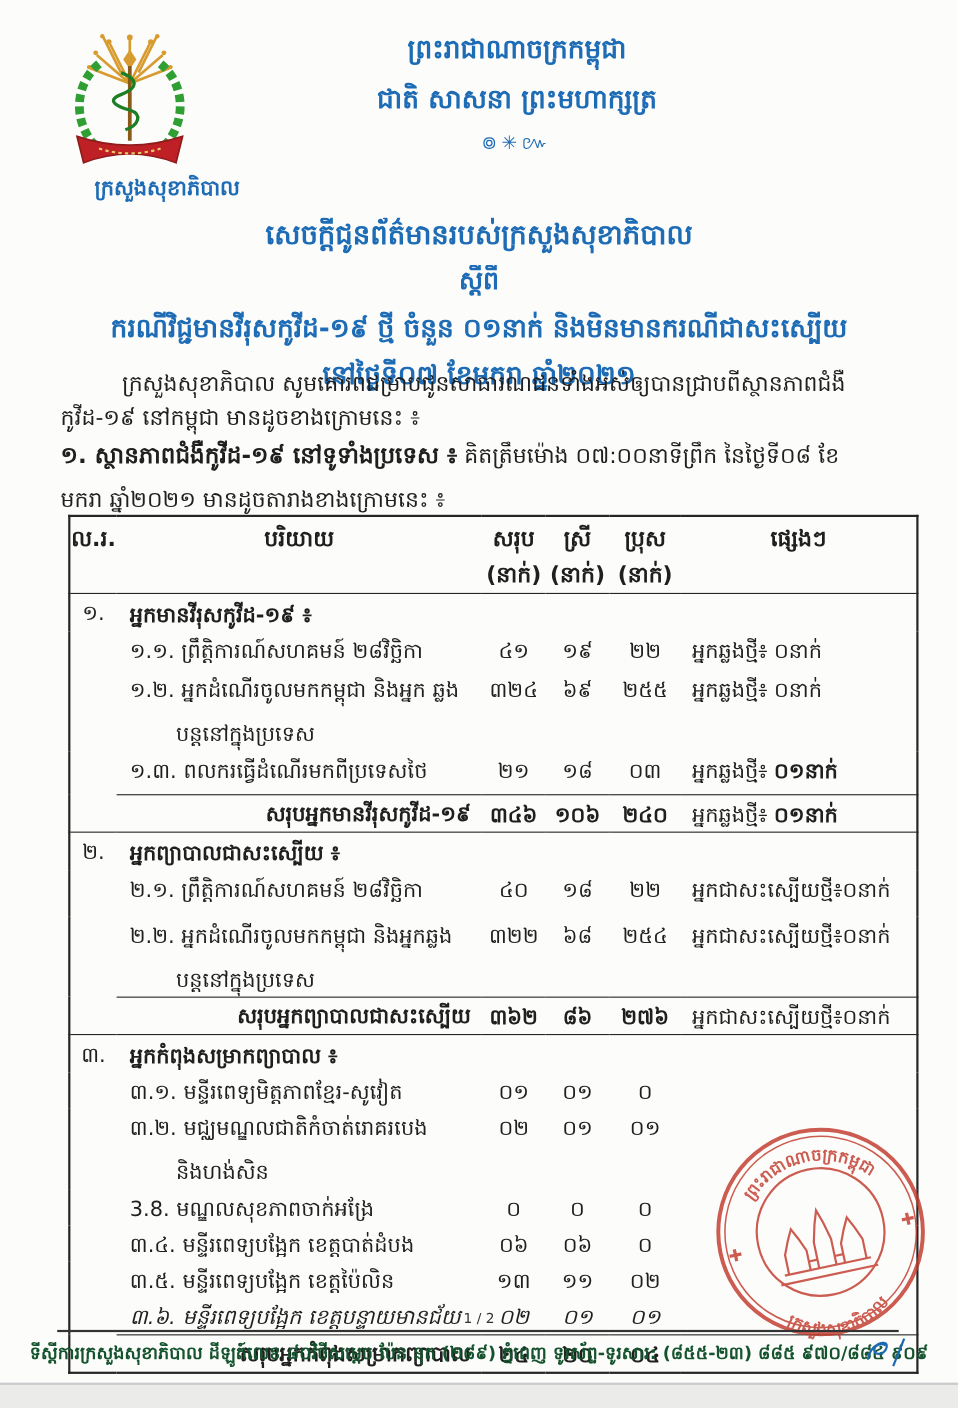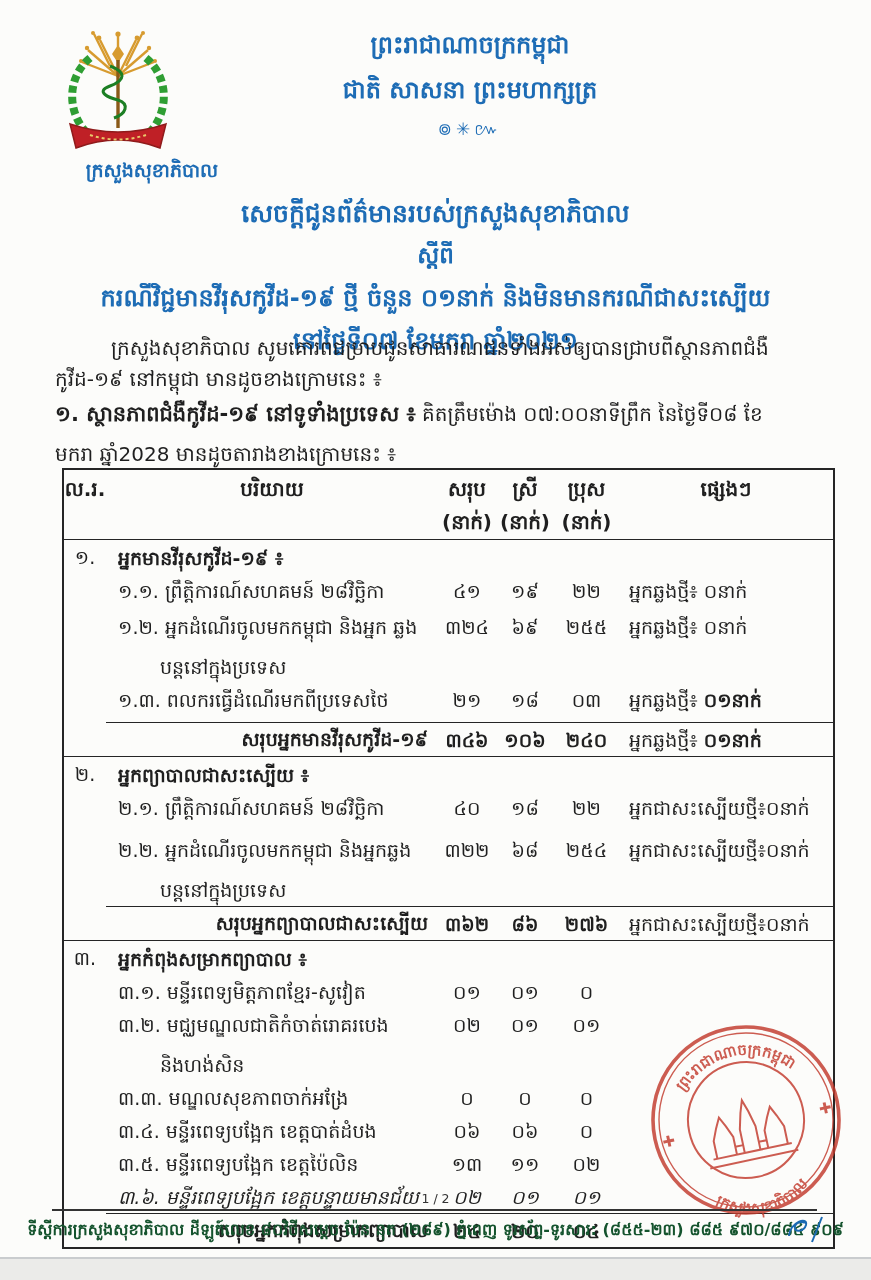--- a/index.html
+++ b/index.html
@@ -124,21 +124,21 @@
     <div class="title-l4 nowrap">នៅថ្ងៃទី០៧ ខែមករា ឆ្នាំ២០២១</div>
   </div>
 
   <div class="abs intro">
     <div class="ind nowrap">ក្រសួងសុខាភិបាល សូមគោរពជម្រាបជូនសាធារណជនទាំងអស់ឲ្យបានជ្រាបពីស្ថានភាពជំងឺ</div>
     <div class="nowrap">កូវីដ-១៩ នៅកម្ពុជា មានដូចខាងក្រោមនេះ ៖</div>
   </div>
 
   <div class="abs sec1">
     <div class="nowrap"><b>១. ស្ថានភាពជំងឺកូវីដ-១៩ នៅទូទាំងប្រទេស ៖</b><span> គិតត្រឹមម៉ោង ០៧:០០នាទីព្រឹក នៃថ្ងៃទី០៨ ខែ</span></div>
-    <div class="l2 nowrap">មករា ឆ្នាំ2028 មានដូចតារាងខាងក្រោមនេះ ៖</div>
+    <div class="l2 nowrap">មករា ឆ្នាំ២០២១ មានដូចតារាងខាងក្រោមនេះ ៖</div>
   </div>
 
   <table class="covid">
     <colgroup>
       <col style="width:43px">
         <col style="width:332px">
         <col style="width:58px">
       <col style="width:58px">
         <col style="width:65px">
         <col style="width:215px">
@@ -262,21 +262,21 @@
             <div class="nowrap">៣.២. មជ្ឈមណ្ឌលជាតិកំចាត់រោគរបេង</div>
             <div class="d2 nowrap">និងហង់សិន</div>
           </td>
           <td class="bl num">០២</td>
           <td class="bl num">០១</td>
           <td class="bl num">០១</td>
           <td class="bl note nowrap"><span></span><span class="nb"></span></td>
         </tr>
         <tr style="height: 31px;">
           <td class="bl desc">
-            <div class="nowrap">៣.៣. មណ្ឌលសុខភាពចាក់អង្រែ</div>
+            <div class="nowrap">3.8. មណ្ឌលសុខភាពចាក់អង្រែ</div>
           </td>
           <td class="bl num">០</td>
           <td class="bl num">០</td>
           <td class="bl num">០</td>
           <td class="bl note nowrap"><span></span><span class="nb"></span></td>
         </tr>
         <tr style="height: 30px;">
           <td class="bl desc">
             <div class="nowrap">៣.៤. មន្ទីរពេទ្យបង្អែក ខេត្តបាត់ដំបង</div>
           </td>

